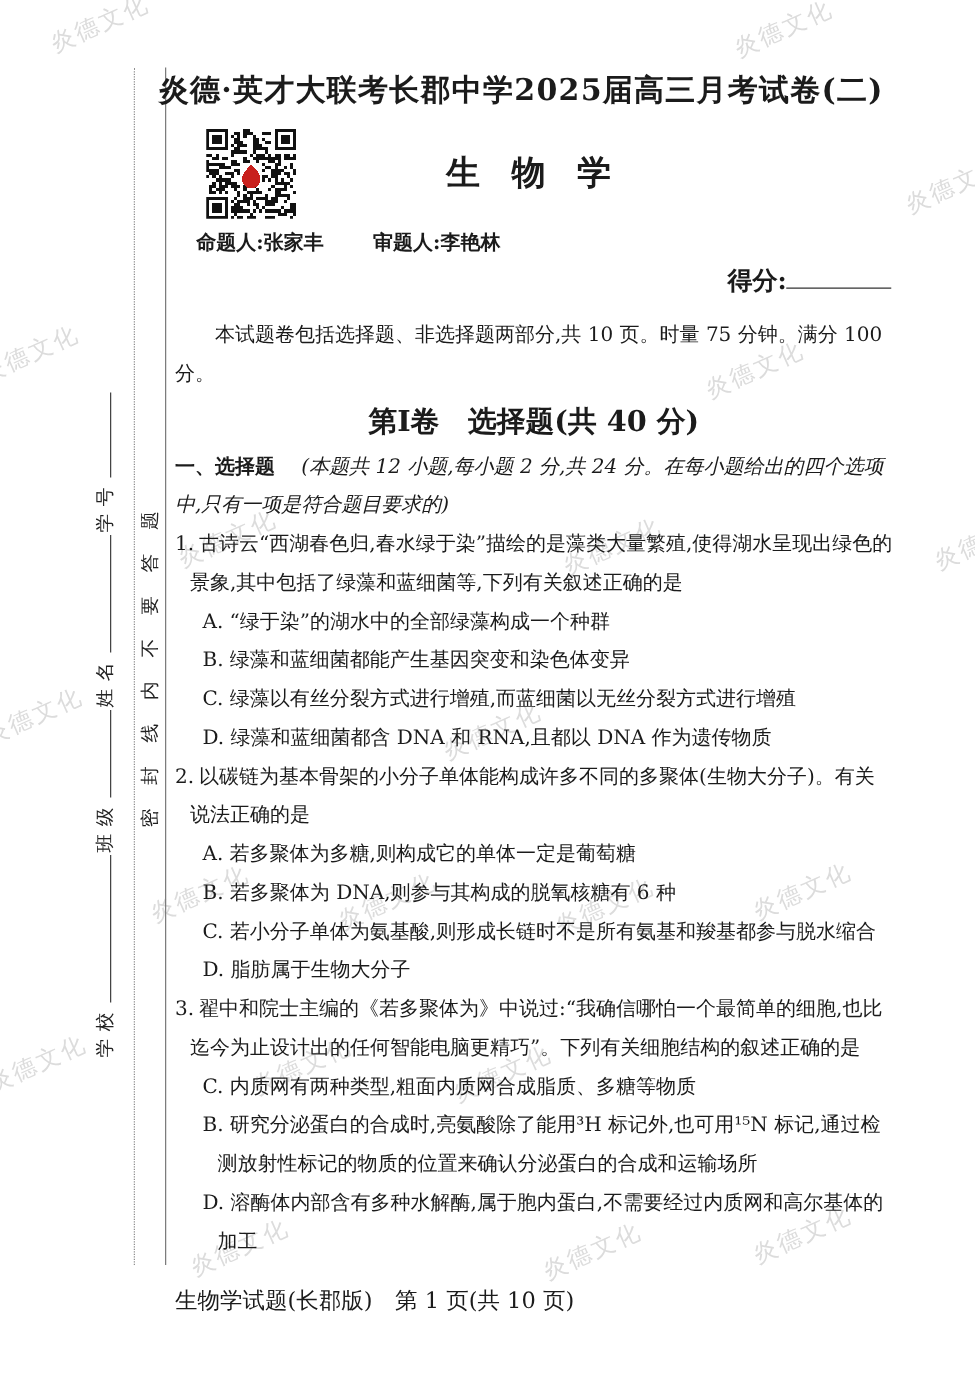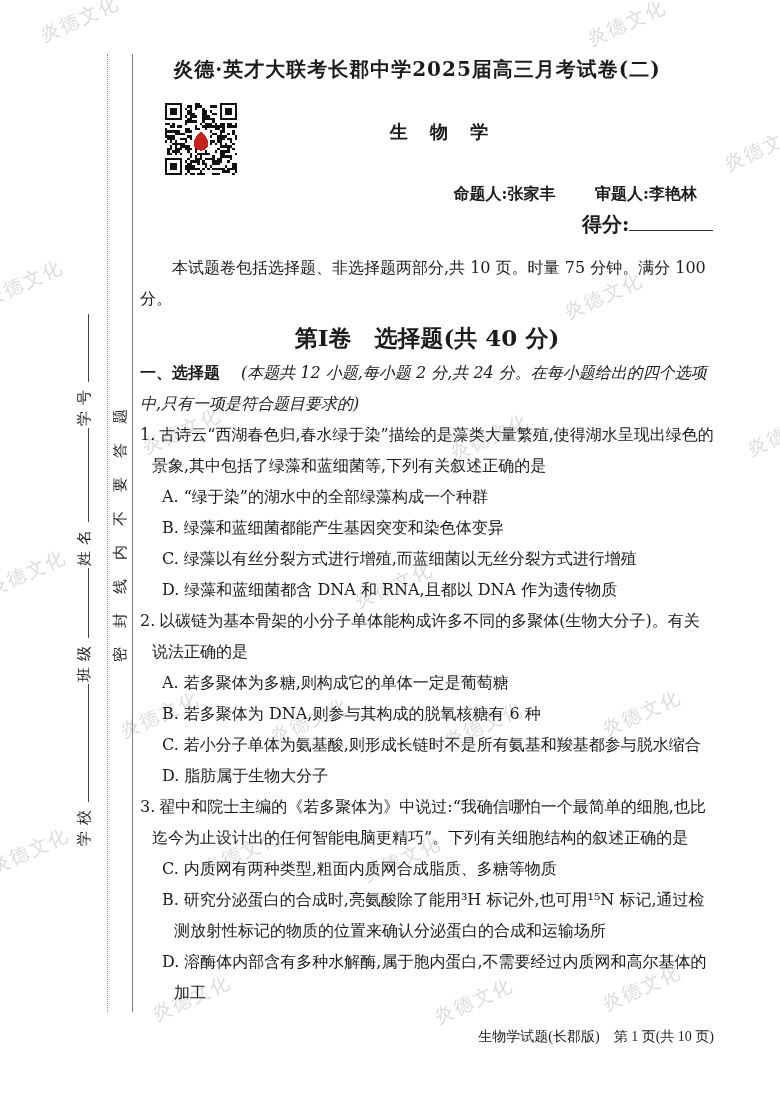--- a/index.html
+++ b/index.html
@@ -12,42 +12,42 @@
   
   .fold-line{position:absolute;left:107px;top:54px;height:958px;width:0;border-left:1px dotted #8f8f8f;}
   .seal-border{position:absolute;left:132px;top:54px;height:958px;width:0;border-left:1px solid #7c7c7c;}
   .fields{position:absolute;left:74px;top:846px;transform-origin:0 0;transform:rotate(-90deg);
           width:620px;white-space:nowrap;font-size:15px;letter-spacing:6px;color:#222;}
   .fields .blank{display:inline-block;border-bottom:1px solid #444;height:14px;margin:0 2px;letter-spacing:0;}
   .w120{width:118px}.w72{width:70px}.w96{width:94px}.w70{width:68px}
   .seal-text{position:absolute;left:111px;top:662px;transform-origin:0 0;transform:rotate(-90deg);
              width:290px;white-space:nowrap;font-size:15px;letter-spacing:19px;color:#222;}
   
-  .title{position:absolute;left:120px;top:56px;width:594px;text-align:center;font-size:20px;
+  .title{position:absolute;left:120px;top:56px;width:594px;text-align:center;font-size:24px;
          font-weight:bold;white-space:nowrap;letter-spacing:1px;}
   .qr{position:absolute;left:165px;top:103px;width:72px;height:72px;}
-  .subject{position:absolute;left:156px;top:120px;width:574px;text-align:center;font-size:18px;
+  .subject{position:absolute;left:140px;top:120px;width:574px;text-align:center;font-size:27px;
            font-weight:bold;letter-spacing:8px;}
-  .people{position:absolute;left:140px;top:184px;width:574px;text-align:right;font-size:16px;font-weight:bold;}
+  .people{position:absolute;left:140px;top:184px;width:574px;text-align:left;font-size:16px;font-weight:bold;}
   .people span{margin:0 17px;}
   .score{position:absolute;left:582px;top:211px;font-size:20px;font-weight:bold;}
   .score-blank{display:inline-block;width:84px;border-bottom:1px solid #333;height:16px;}
   
   .main{position:absolute;left:140px;top:252px;width:574px;font-size:16px;line-height:31px;}
   .intro{text-indent:2em;}
   .section-title{text-align:center;font-weight:bold;font-size:23px;margin:8px 0 4px;}
   .part-head-line{margin:0;}
   .part-head{font-weight:bold;font-family:"DejaVu Sans","Liberation Sans",sans-serif;font-size:16px;}
   .part-note{font-style:italic;margin-left:21px;}
   .q-stem{padding-left:12px;text-indent:-12px;}
   .q-stem .q-num{margin-right:4px;}
   .opt{padding-left:34px;text-indent:-12px;}
   .opt .opt-label{margin-right:5px;}
   
-  .page-label{position:absolute;left:140px;top:1028px;width:574px;text-align:right;font-size:14px;font-family:Liberation Serif, serif;}
+  .page-label{position:absolute;left:140px;top:1028px;width:574px;text-align:left;font-size:18px;}
   .promo{position:absolute;left:0;top:1070px;width:780px;text-align:center;font-size:16px;font-weight:bold;
          font-family:"DejaVu Sans","Liberation Sans",sans-serif;color:#141414;}
 </style>
 </head>
 <body>
 
 <div class="page">
 
   <div id="wm-layer">
       <span class="wm" style="left: 38px; top: 6px;">炎德文化</span>

